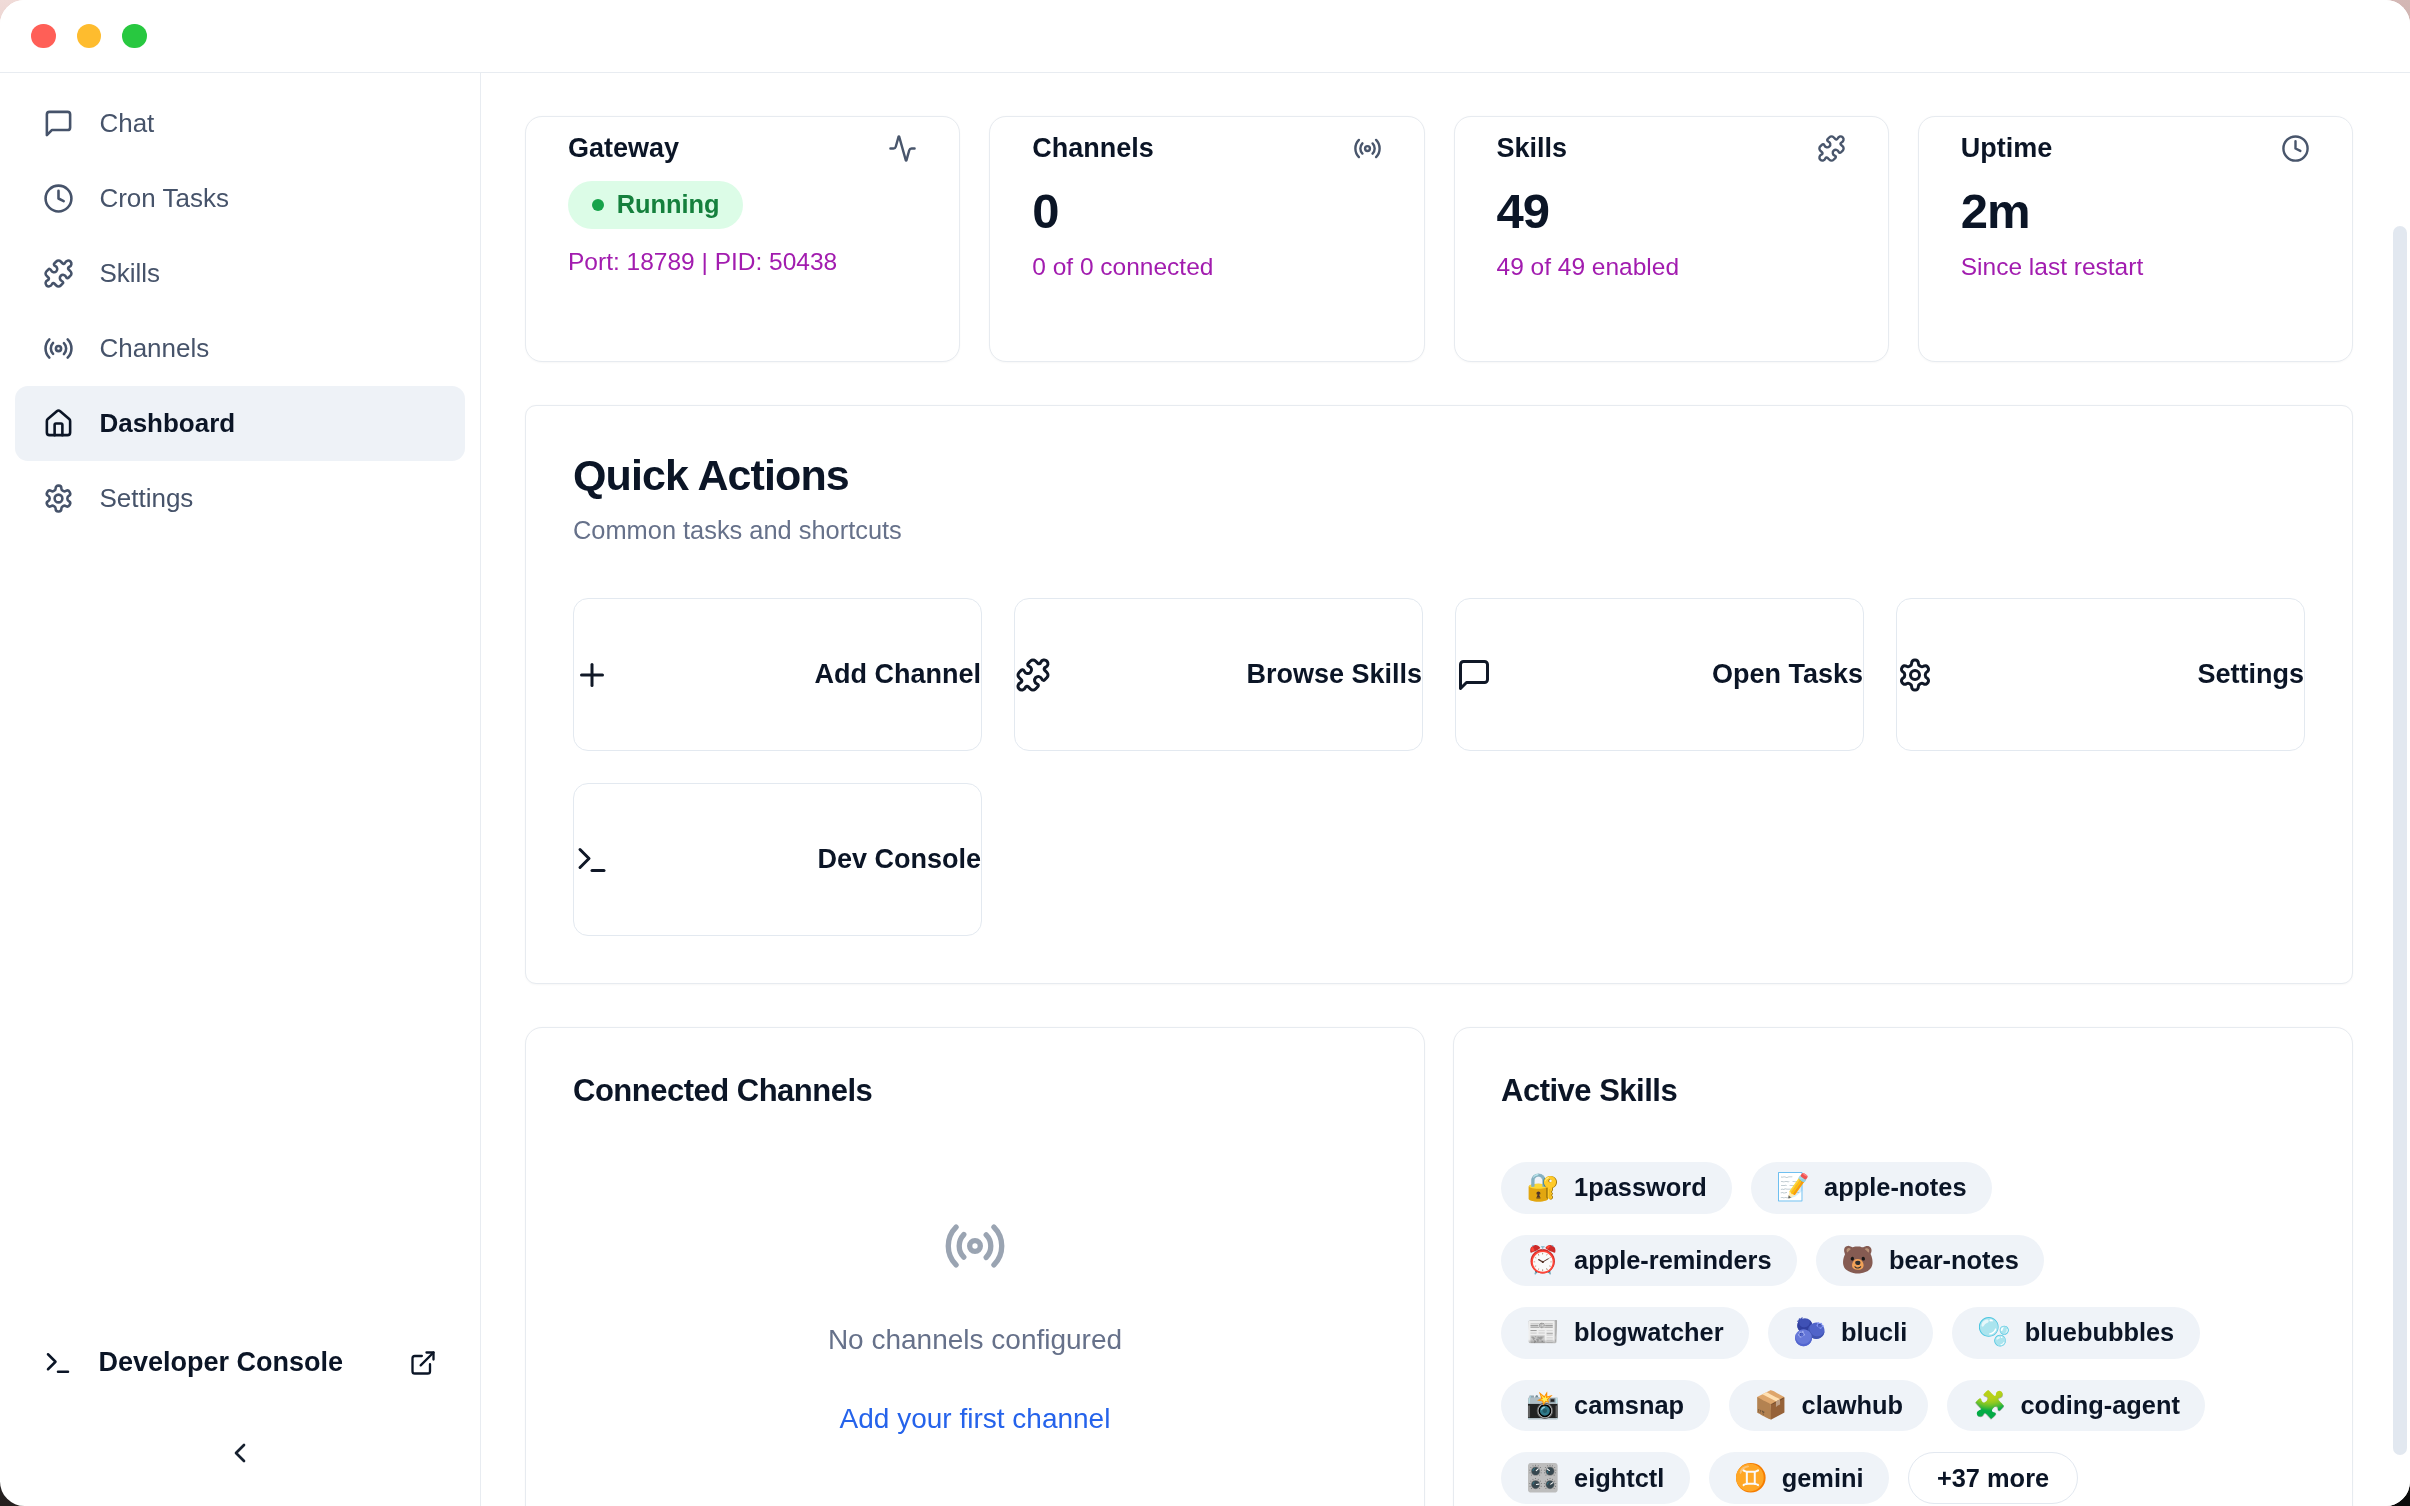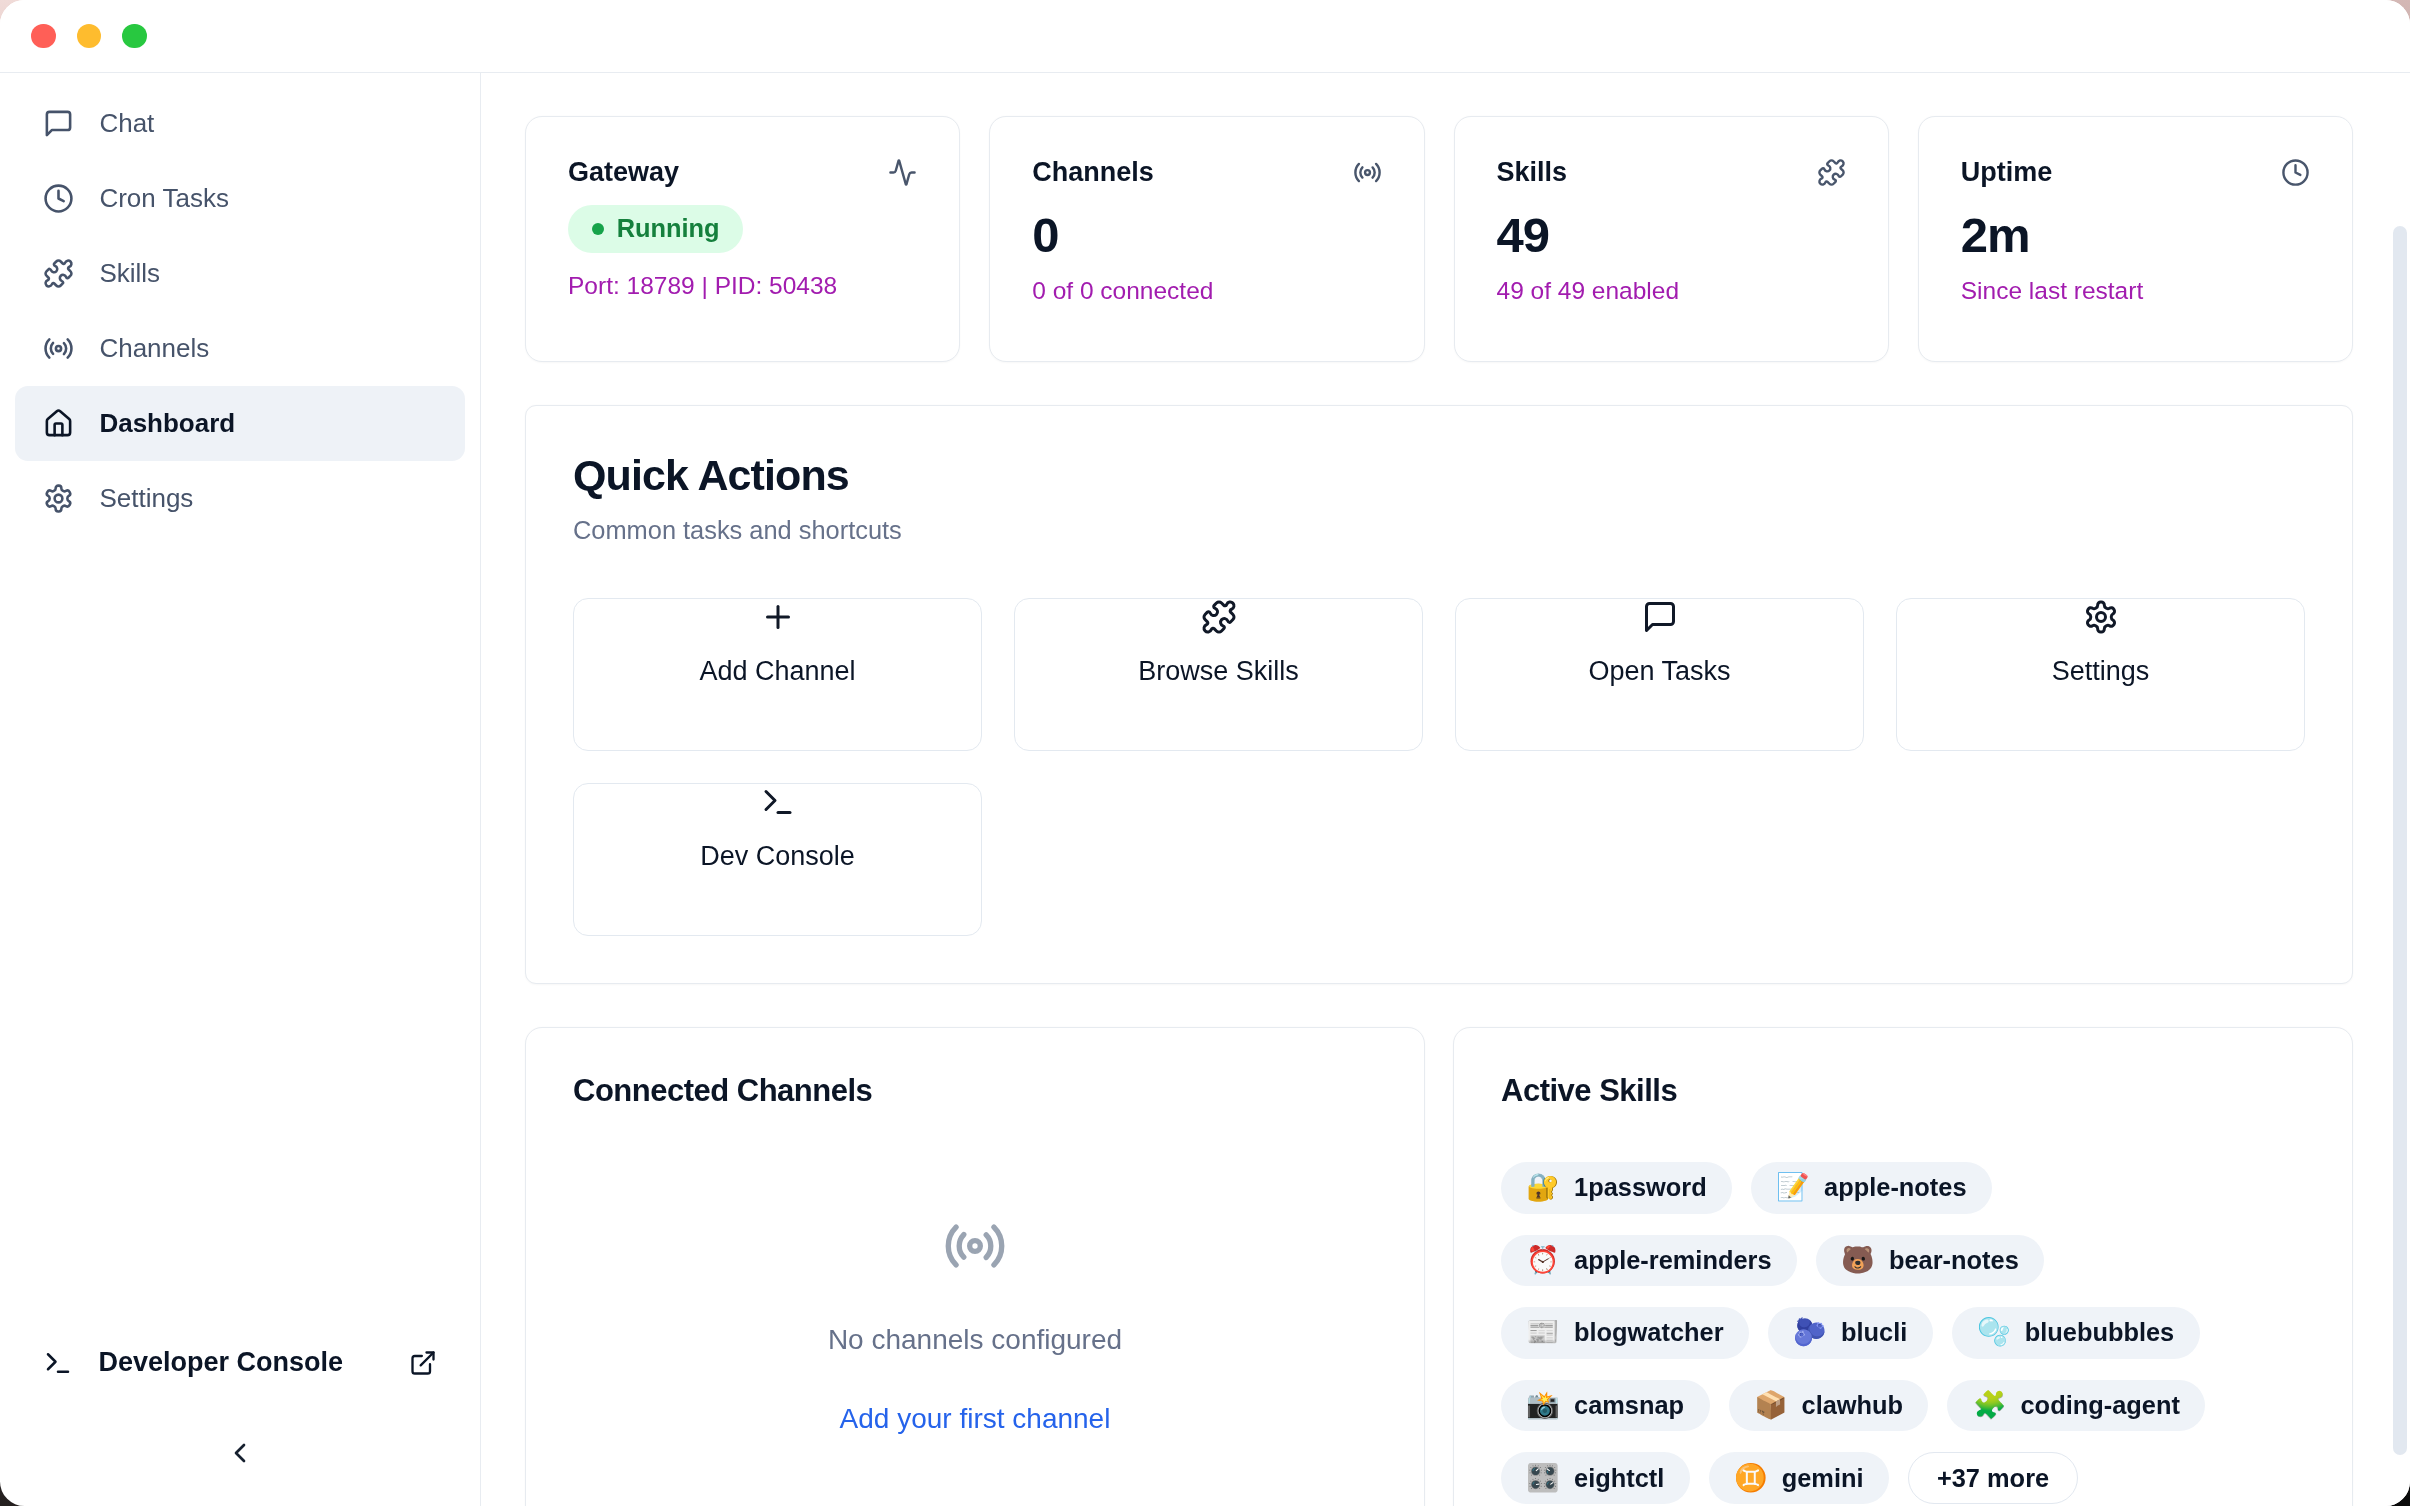--- a/index.html
+++ b/index.html
@@ -45,21 +45,21 @@
   .dev-row .grow { flex:1; }
   .collapse-row { display:flex; justify-content:center; margin-top:49px; }
   .collapse-btn { width:51px; height:51px; display:flex; align-items:center; justify-content:center;
     color:#16202f; cursor:pointer; border-radius:9.4px; }
   .collapse-btn svg { width:32px; height:32px; }
   
   .main { flex:1; position:relative; overflow:hidden; padding:43px 57px 0 44px; background:#fff; }
   .stats { display:grid; grid-template-columns:repeat(4,1fr); gap:29px; }
   .stat-card {
     height:246px; background:#fff; border:0.9px solid #e7ebf0; border-radius:17px;
-    padding:40px 42px; box-shadow:0 0.9px 1.9px rgba(16,24,40,.03);
+    padding:16px 42px; box-shadow:0 0.9px 1.9px rgba(16,24,40,.03);
   }
   .stat-head { display:flex; align-items:center; justify-content:space-between; }
   .stat-title { font-size:27px; font-weight:600; color:#0b1526; }
   .stat-head svg { width:29px; height:29px; color:#49566c; }
   .stat-value { margin-top:19px; font-size:49px; font-weight:800; color:#0b1526; letter-spacing:-0.9px; }
   .stat-sub { margin-top:14px; font-size:24.5px; color:#a21caf; }
   .badge-running {
     display:inline-flex; align-items:center; gap:13px; margin-top:17px;
     background:#dcfce7; color:#15803d; border-radius:941px;
     padding:9.4px 23.5px; font-size:25.4px; font-weight:600;
@@ -69,22 +69,22 @@
   
   .panel {
     margin-top:43px; background:#fff; border:0.9px solid #e7ebf0; border-radius:11px;
     padding:45px 47px 47px; box-shadow:0 0.9px 1.9px rgba(16,24,40,.03);
   }
   .panel-title { font-size:43px; font-weight:700; color:#0b1526; letter-spacing:-0.9px; }
   .panel-sub { margin-top:16px; font-size:25.4px; color:#66718a; }
   .actions { margin-top:53px; display:grid; grid-template-columns:repeat(4,1fr); gap:32px; }
   .action-btn {
     height:153px; background:#fff; border:0.9px solid #e3e9f0; border-radius:15px;
-    display:flex; flex-direction:column; align-items:center; justify-content:flex-start; gap:21px;
-    font-size:27px; font-weight:400; color:#0b1526; cursor:pointer;
+    display:flex; align-items:center; justify-content:space-between; gap:21px;
+    font-size:27px; font-weight:700; color:#0b1526; cursor:pointer;
   }
   .action-btn svg { width:36px; height:36px; color:#101827; }
   
   .bottom { margin-top:43px; display:grid; grid-template-columns:1fr 1fr; gap:28px; }
   .big-card {
     height:603px; background:#fff; border:0.9px solid #e7ebf0; border-radius:17px;
     padding:45px 47px; box-shadow:0 0.9px 1.9px rgba(16,24,40,.03);
   }
   .big-card-title { font-size:31px; font-weight:700; color:#0b1526; letter-spacing:-0.5px; }
   .empty-state { display:flex; flex-direction:column; align-items:center; text-align:center; margin-top:105px; }

